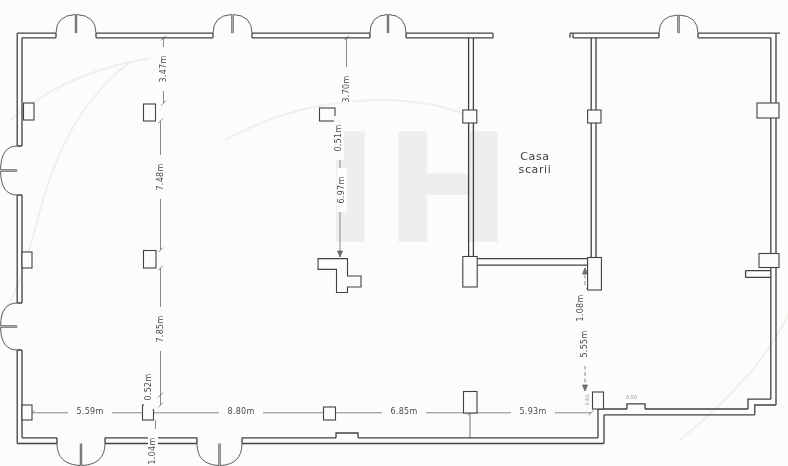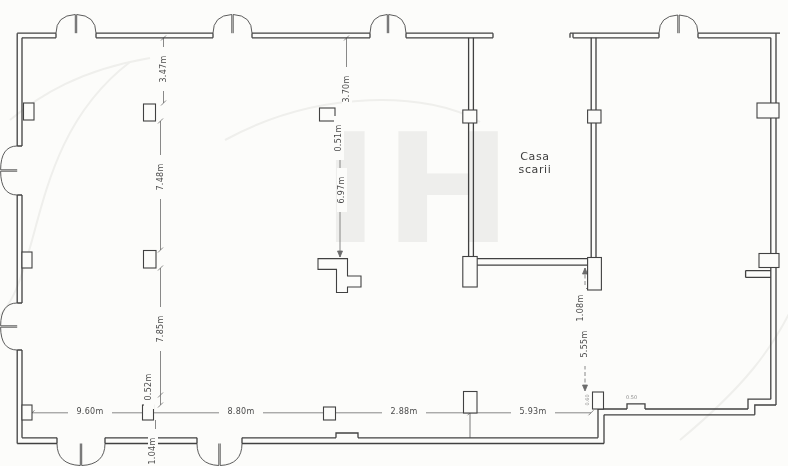--- a/index.html
+++ b/index.html
@@ -170,21 +170,21 @@
   <div class="dim-label v" style="left:139px;top:172px;width:40px;">7.48m</div>
   <div class="dim-label v" style="left:139px;top:324px;width:40px;">7.85m</div>
   <div class="dim-label v" style="left:127px;top:382px;width:40px;">0.52m</div>
   <div class="dim-label v" style="left:131px;top:446px;width:40px;">1.04m</div>
   <div class="dim-label v" style="left:325px;top:84px;width:40px;">3.70m</div>
   <div class="dim-label v" style="left:317px;top:133px;width:40px;">0.51m</div>
   <div class="dim-label v" style="left:320px;top:185px;width:40px;">6.97m</div>
   <div class="dim-label v" style="left:559px;top:303px;width:40px;">1.08m</div>
   <div class="dim-label v" style="left:563px;top:339px;width:40px;">5.55m</div>
 
-  <div class="dim-label" style="left:68px;top:407px;width:40px;">9.60m</div>
+  <div class="dim-label" style="left:68px;top:407px;width:40px;">5.59m</div>
   <div class="dim-label" style="left:219px;top:407px;width:40px;">8.80m</div>
-  <div class="dim-label" style="left:382px;top:407px;width:40px;">2.88m</div>
+  <div class="dim-label" style="left:382px;top:407px;width:40px;">6.85m</div>
   <div class="dim-label" style="left:511px;top:407px;width:40px;text-align:center;">5.93m</div>
 
   <div class="tiny-label" style="left:626px;top:394px;">0.50</div>
   <div class="tiny-label v" style="left:581px;top:397px;">0.60</div>
 
 </div>
 
 </body></html>

